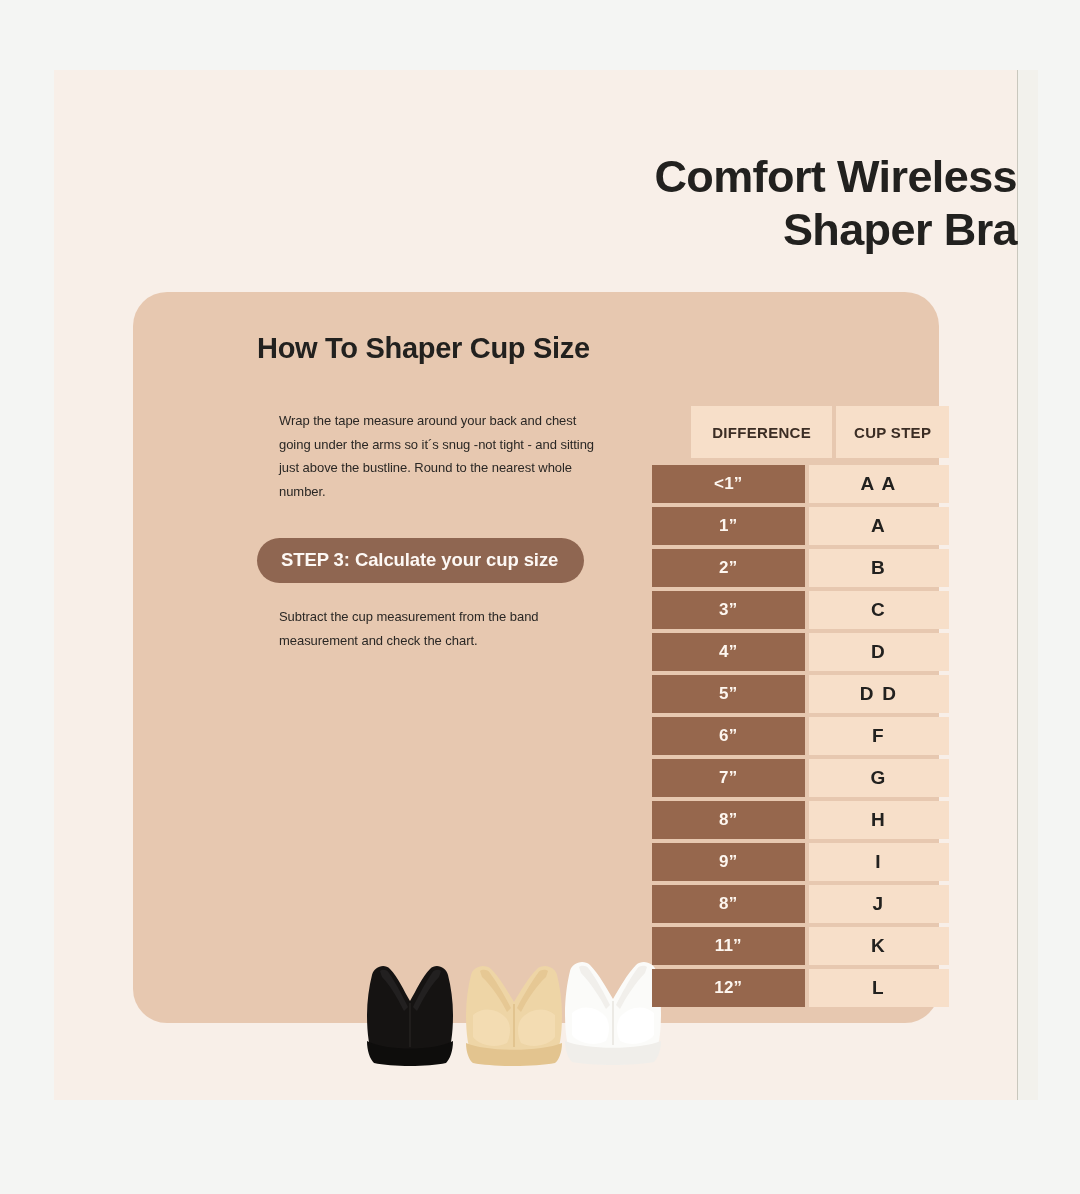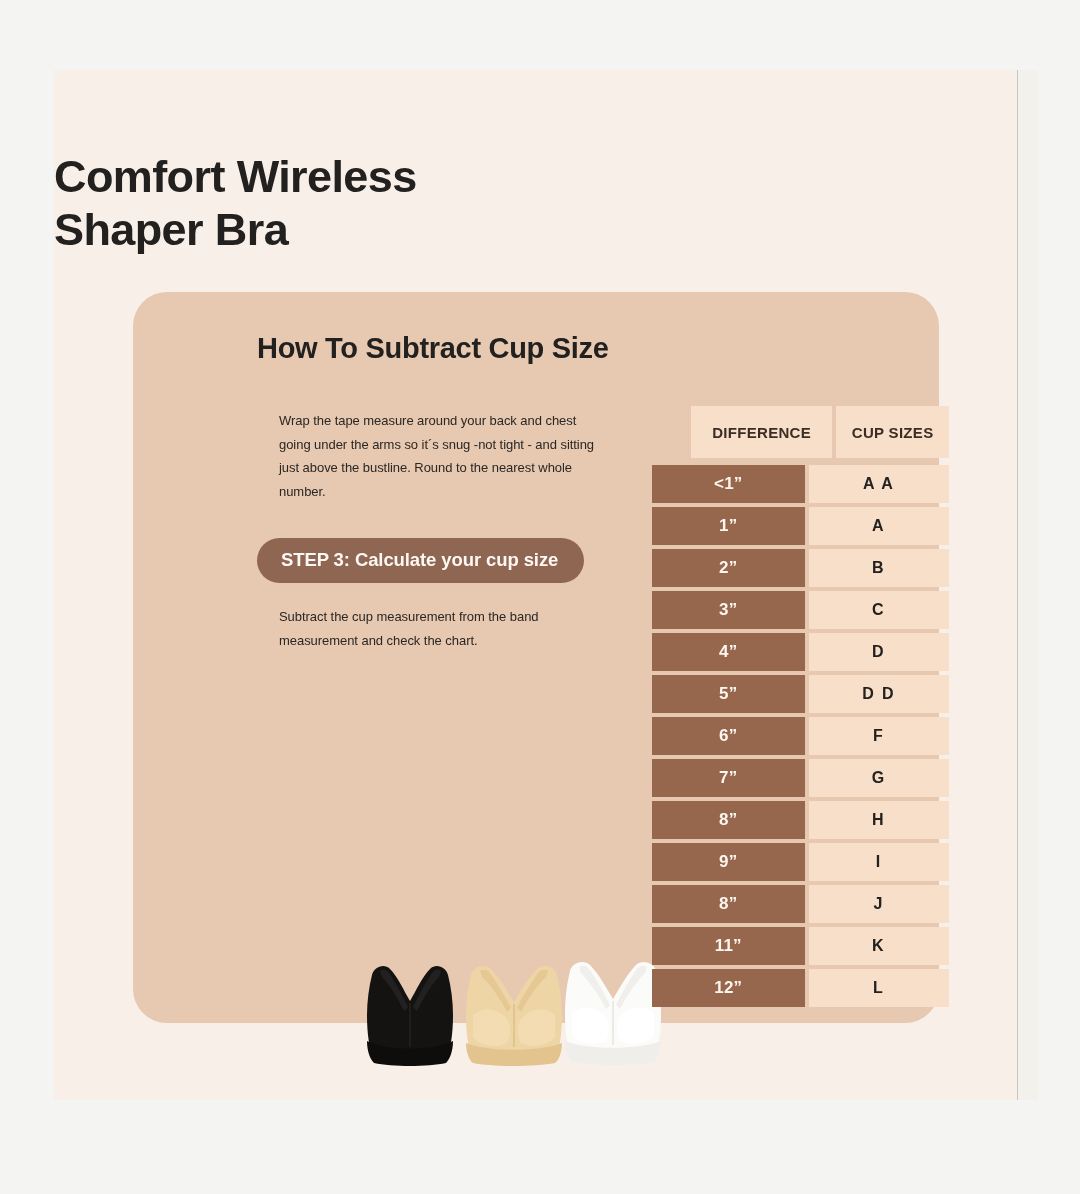--- a/index.html
+++ b/index.html
@@ -49,21 +49,21 @@
     height: 1030px;
     background: #f8efe8;
   }
 
   
   .title-block {
     position: absolute;
     left: 0;
     top: 80px;
     width: 963px;
-    text-align: left;
+    text-align: right;
     color: #22211f;
     font-weight: bold;
     font-size: 45px;
     line-height: 53px;
     letter-spacing: -0.6px;
   }
   .title-line-2 { display: block; }
 
   
   .card {
@@ -175,21 +175,21 @@
     letter-spacing: 0.2px;
     display: flex;
     align-items: center;
     justify-content: center;
     box-sizing: border-box;
   }
   .td-cup {
     width: 150px;
     background: #f7dfc9;
     color: #22211f;
-    font-size: 16px;
+    font-size: 19px;
     font-weight: bold;
     letter-spacing: 1.8px;
     display: flex;
     align-items: center;
     justify-content: center;
     box-sizing: border-box;
   }
 </style>
 </head>
 <body>
@@ -202,21 +202,21 @@
   <div class="canvas">
 
     <div class="title-block">
       <span>Comfort Wireless</span>
       <span class="title-line-2">Shaper Bra</span>
     </div>
 
     <div class="card">
 
       <div class="left-col">
-        <h2 class="section-heading">How To Subtract Cup Size</h2>
+        <h2 class="section-heading">How To Shaper Cup Size</h2>
 
         <div class="step">
           <p class="step-body">Wrap the tape measure around your back and chest going under the arms so it´s snug -not tight - and sitting just above the bustline. Round to the nearest whole number.</p>
         </div>
 
 
         <div class="step step-3">
           <div class="step-pill w3">STEP 3: Calculate your cup size</div>
           <p class="step-body">Subtract the cup measurement from the band measurement and check the chart.</p>
         </div>
@@ -257,21 +257,21 @@
           <path d="M8 86 C29 95, 83 95, 104 86 C104 95, 101 103, 97 107 C77 111, 35 111, 15 107 C11 103, 8 95, 8 86 Z" fill="#f0eeea"></path>
           <path d="M56 46 C56 62, 56 76, 56 90" stroke="#e6e3dd" stroke-width="1.4" fill="none"></path>
         </svg>
 
       </div>
 
       <div class="table">
 
         <div class="thead">
           <div class="th th-diff">DIFFERENCE</div>
-          <div class="th th-cup">CUP SIZES</div>
+          <div class="th th-cup">CUP STEP</div>
         </div>
 
         <div class="trow">
           <div class="td-diff">&lt;1”</div>
           <div class="td-cup">A A</div>
         </div>
         <div class="trow">
           <div class="td-diff">1”</div>
           <div class="td-cup">A</div>
         </div>

